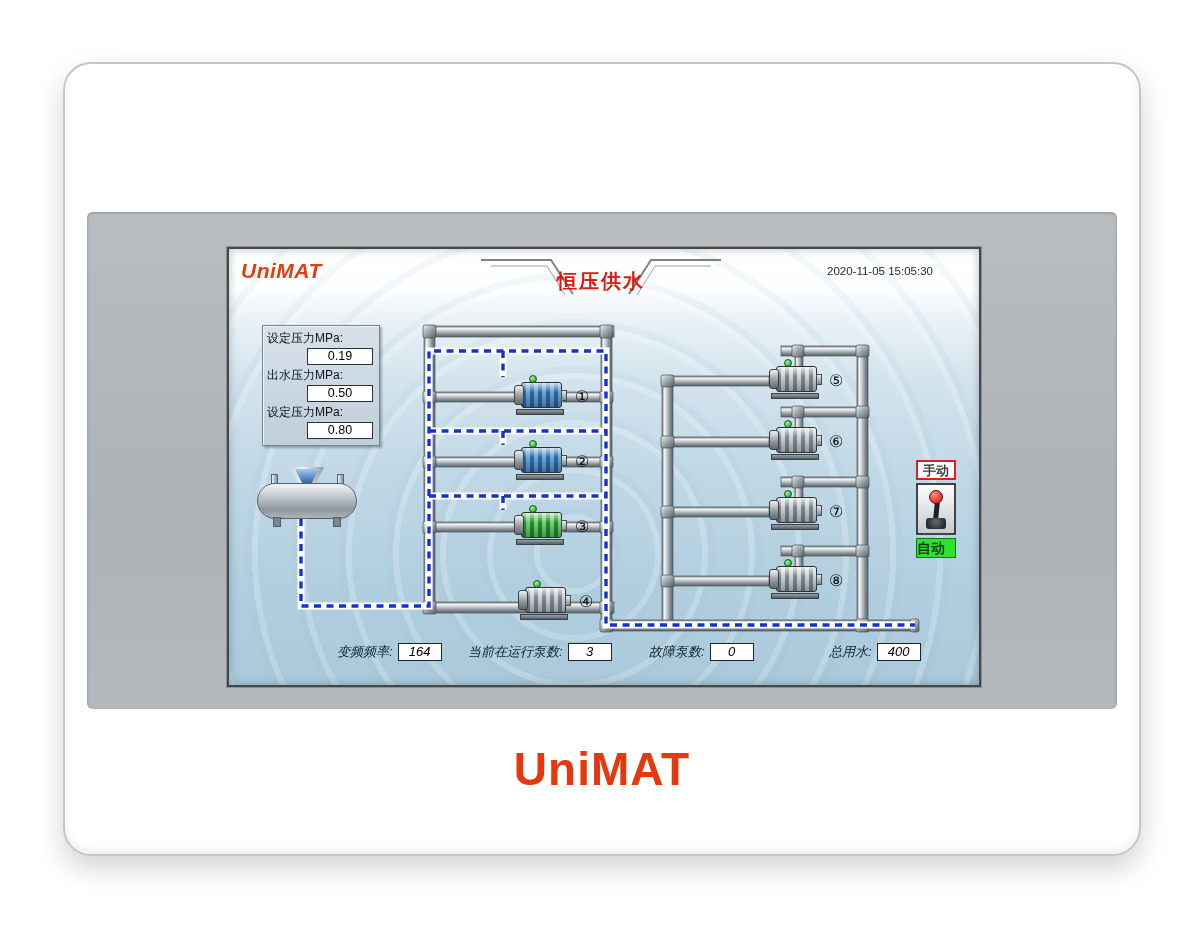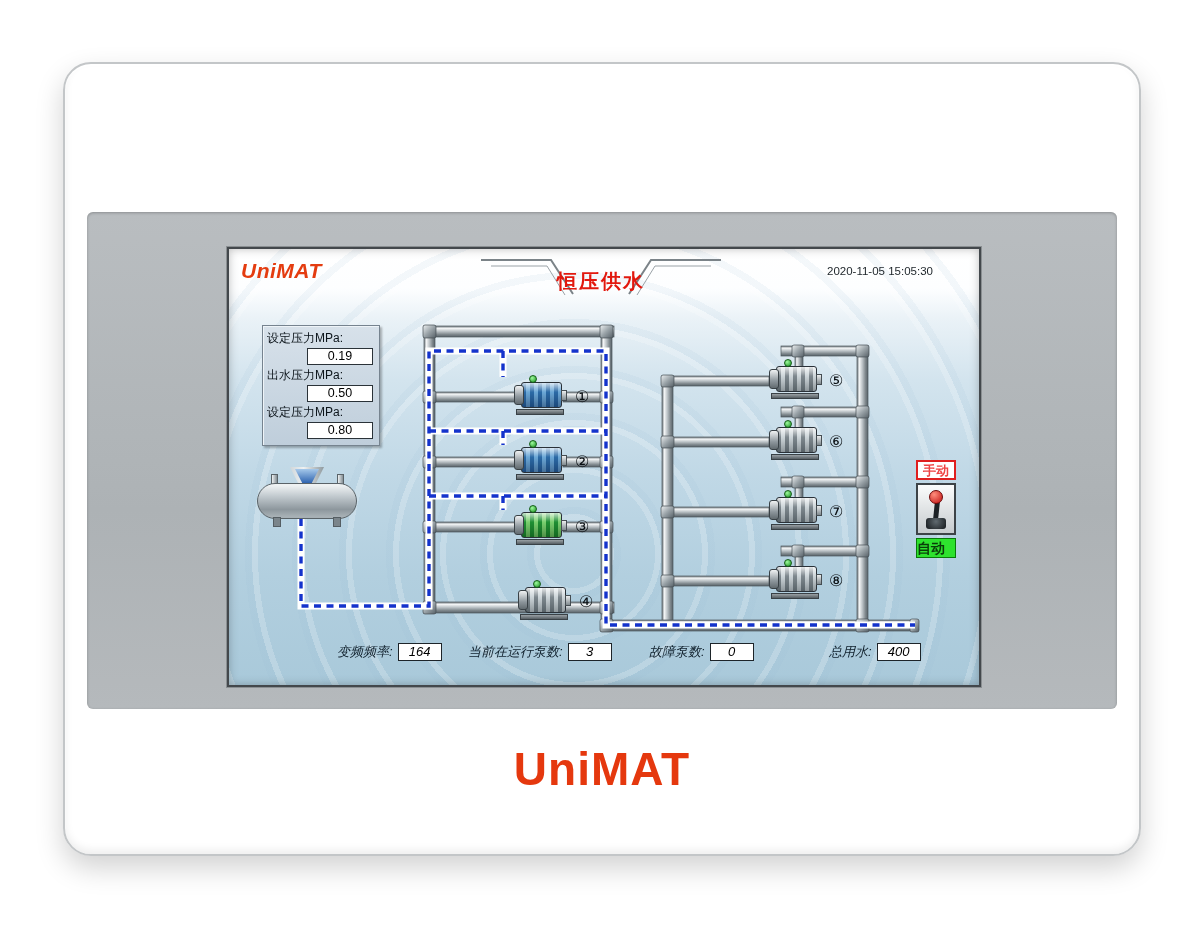--- a/index.html
+++ b/index.html
@@ -73,21 +73,21 @@
   .p-cap{position:absolute;left:2px;top:8px;width:10px;height:20px;border-radius:3px;border:1px solid #394146;
     background:linear-gradient(180deg,#f0f2f3,#8d969c 60%,#626b70);}
   .p-vent{position:absolute;left:17px;top:-2px;width:8px;height:8px;border-radius:50%;border:1px solid #145f18;
     background:radial-gradient(circle at 35% 32%,#9dfa9d,#1a8f1f);}
   .p-shaft{position:absolute;right:1px;top:13px;width:6px;height:11px;border:1px solid #454d52;
     background:linear-gradient(180deg,#eceeef,#7f898e);}
   .pump-label{position:absolute;font-size:16px;color:#0a0f13;line-height:18px;}
 
   
   .mode{position:absolute;left:687px;top:211px;width:40px;}
-  .mode-manual{height:20px;background:#fff;border:2px solid #df1f1f;color:#ef4444;
+  .mode-manual{height:20px;background:#fff;border:2px solid #df1f1f;color:#404040;
     font-weight:bold;font-size:13px;text-align:center;line-height:17px;}
   .mode-toggle{height:52px;margin:3px 0;border:2px solid #3d4347;position:relative;
     background:linear-gradient(180deg,#fbfcfc,#c6cbce);}
   .knob-ball{position:absolute;left:11px;top:5px;width:14px;height:14px;border-radius:50%;
     border:1px solid #6d0808;background:radial-gradient(circle at 35% 30%,#ff8d7c,#c01010);}
   .knob-lever{position:absolute;left:16px;top:17px;width:5px;height:17px;background:#1c2125;
     transform:rotate(6deg);}
   .knob-pivot{position:absolute;left:8px;top:33px;width:20px;height:11px;border-radius:3px;
     background:radial-gradient(circle at 50% 32%,#606a70,#14181b);}
   .mode-auto{height:20px;background:#2ee22e;border:1px solid #0a7a0a;color:#0a3d0a;

